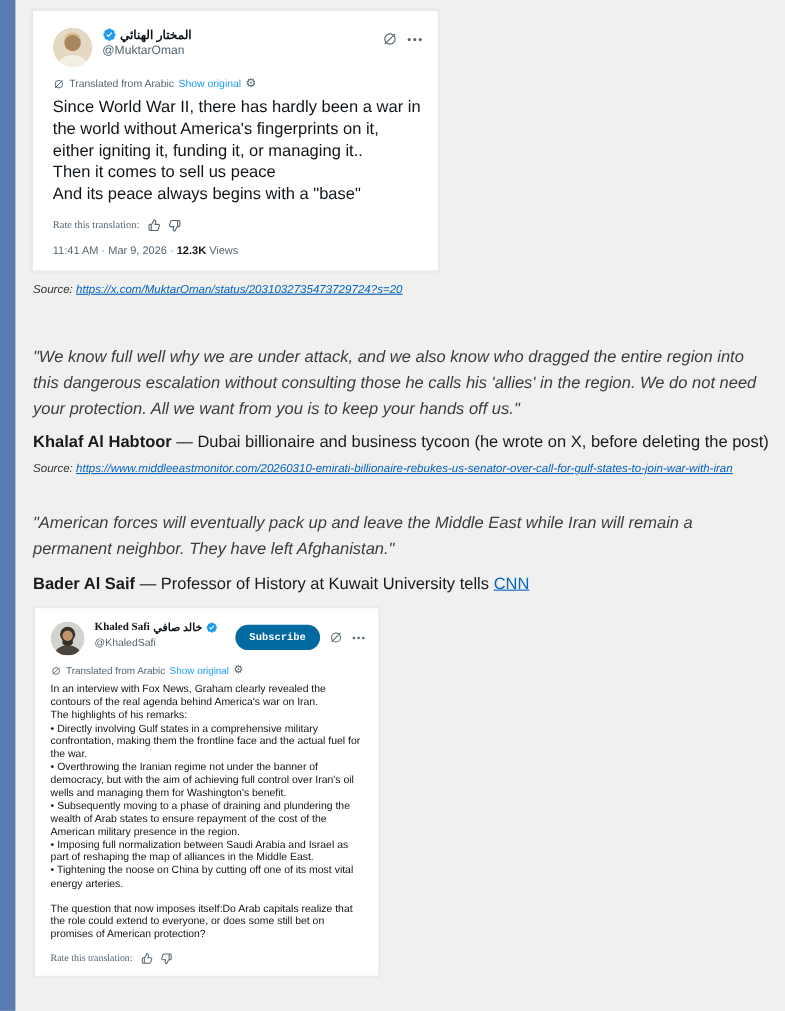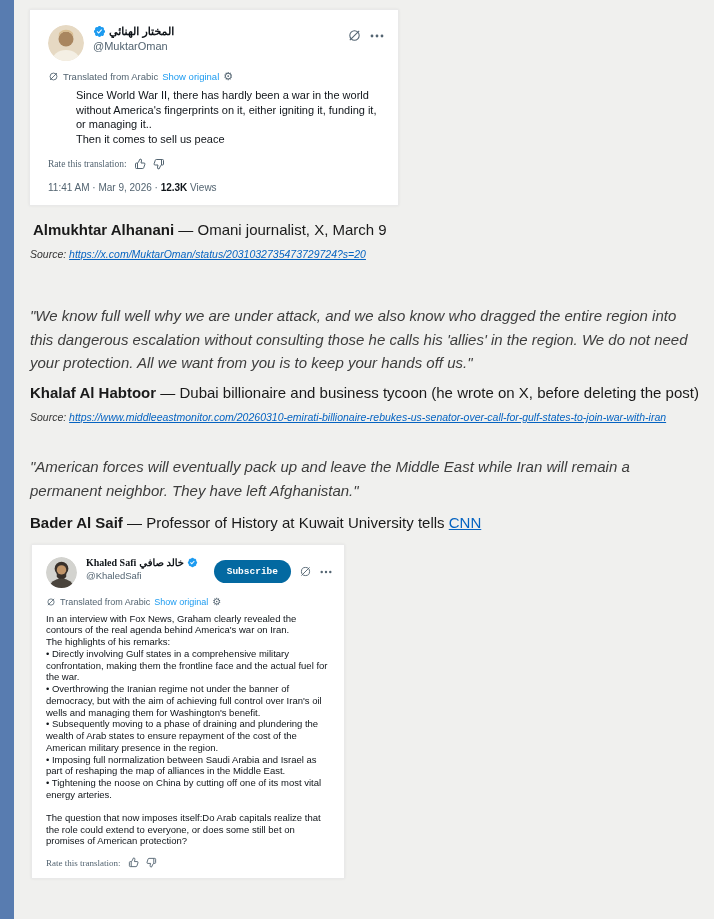--- a/index.html
+++ b/index.html
@@ -43,21 +43,21 @@
     padding:6px 13px; cursor:pointer;
   }
 
   .t-translated { display:flex; align-items:center; gap:4px; color:#536471; }
   .tc1 .t-translated { margin-top:10px; font-size:9.5px; }
   .tc2 .t-translated { margin-top:9px; font-size:9px; }
   .show-original { color:#1d9bf0; }
   .gear-icon { color:#536471; font-size:11px; line-height:1; }
 
   .t-body { color:#0f1419; }
-  .tc1 .t-body { margin-top:6px; font-size:11px; line-height:1.32;margin-left:28px; }
+  .tc1 .t-body { margin-top:6px; font-size:15px; line-height:1.32; }
   .tc2 .t-body { margin-top:6px; font-size:9.5px; line-height:1.24; }
   .t-body p { margin:0; }
   .t-body p.para-gap { margin-bottom:11px; }
 
   .t-rate { display:flex; align-items:center; gap:7px; color:#536471;font-family:Liberation Serif, serif; }
   .tc1 .t-rate { margin-top:12px; font-size:9.5px; }
   .tc2 .t-rate { margin-top:10px; font-size:9px; }
   .thumb-icon { color:#536471; line-height:0; }
 
   .t-time { margin-top:12px; font-size:10px; color:#536471; }
@@ -127,40 +127,40 @@
           </svg>
       </span>
       <span>Translated from Arabic</span>
       <span class="show-original">Show original</span>
       <span class="gear-icon">⚙</span>
     </div>
 
     <div class="t-body">
       <p>Since World War II, there has hardly been a war in the world without America's fingerprints on it, either igniting it, funding it, or managing it..</p>
       <p>Then it comes to sell us peace</p>
+      <p>And its peace always begins with a "base"</p>
     </div>
 
     <div class="t-rate">
       <span>Rate this translation:</span>
       <span class="thumb-icon">
         <svg width="12" height="12" viewBox="0 0 24 24" fill="none" stroke="currentColor" stroke-width="2">
             <path d="M7 10v11M15 5.88L14 10h5.83a2 2 0 0 1 1.92 2.56l-2.33 7A2 2 0 0 1 17.5 21H5a2 2 0 0 1-2-2v-7a2 2 0 0 1 2-2h1.76a2 2 0 0 0 1.79-1.11L12 2a3.13 3.13 0 0 1 3 3.88z"></path>
           </svg>
       </span>
       <span class="thumb-icon">
         <svg width="12" height="12" viewBox="0 0 24 24" fill="none" stroke="currentColor" stroke-width="2" style="transform:rotate(180deg)">
             <path d="M7 10v11M15 5.88L14 10h5.83a2 2 0 0 1 1.92 2.56l-2.33 7A2 2 0 0 1 17.5 21H5a2 2 0 0 1-2-2v-7a2 2 0 0 1 2-2h1.76a2 2 0 0 0 1.79-1.11L12 2a3.13 3.13 0 0 1 3 3.88z"></path>
           </svg>
       </span>
     </div>
 
     <div class="t-time"><span>11:41 AM · Mar 9, 2026 · </span><span class="t-views-count">12.3K</span><span> Views</span></div>
   </div>
 
-  <div class="doc-caption"><span class="cap-name">Almukhtar Alhanani</span><span> — Omani journalist, X, March 9</span></div>
 
   <div class="doc-source"><span>Source: </span><a href="#">https://x.com/MuktarOman/status/2031032735473729724?s=20</a></div>
 
   <div class="doc-quote q1">"We know full well why we are under attack, and we also know who dragged the entire region into this dangerous escalation without consulting those he calls his 'allies' in the region. We do not need your protection. All we want from you is to keep your hands off us."</div>
 
   <div class="doc-caption cap2"><span class="cap-name">Khalaf Al Habtoor</span><span> — Dubai billionaire and business tycoon (he wrote on X, before deleting the post)</span></div>
 
   <div class="doc-source"><span>Source: </span> <a href="#">https://www.middleeastmonitor.com/20260310-emirati-billionaire-rebukes-us-senator-over-call-for-gulf-states-to-join-war-with-iran</a></div>
 
   <div class="doc-quote q2">"American forces will eventually pack up and leave the Middle East while Iran will remain a permanent neighbor. They have left Afghanistan."</div>

